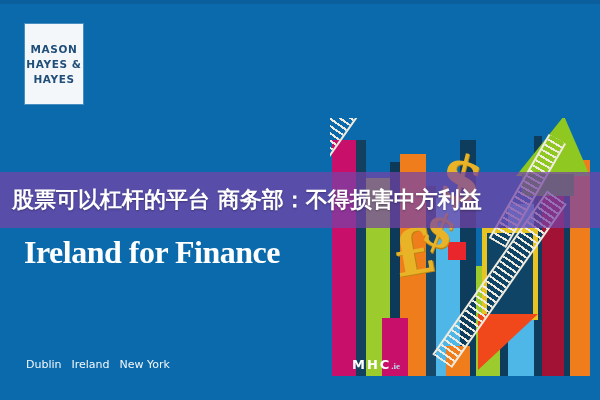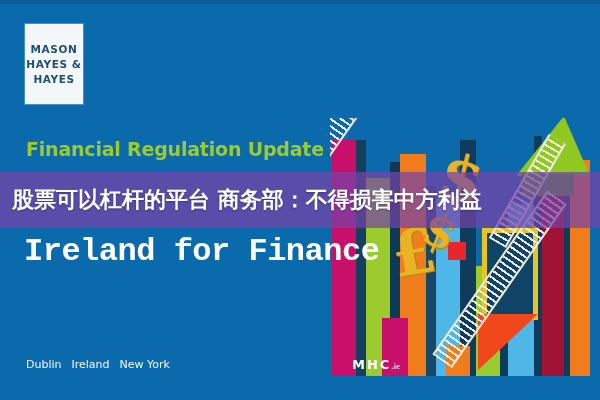--- a/index.html
+++ b/index.html
@@ -63,21 +63,21 @@
   .headline {
     position: absolute;
     left: 24px;
     top: 232px;
     width: 300px;
     color: #ffffff;
     font-size: 32px;
     line-height: 40px;
     font-weight: bold;
     letter-spacing: -0.5px;
-    font-family: Liberation Mono, monospace;
+    font-family: Liberation Serif, serif;
   }
   .headline-line { display: block; white-space: nowrap; }
   
   .offices {
     position: absolute;
     left: 26px;
     top: 358px;
     display: flex;
     gap: 10px;
     color: #ffffff;
@@ -208,21 +208,20 @@
     <div class="dollar" style="left:62px;top:98px;font-size:62px;transform:rotate(-10deg);">£</div>
     <div class="dollar" style="left:94px;top:86px;font-size:46px;transform:rotate(22deg);">$</div>
   </div>
 
   <div class="logo-box">
     <span class="logo-line">MASON</span>
     <span class="logo-line">HAYES &amp;</span>
     <span class="logo-line">HAYES</span>
   </div>
 
-  <div class="kicker">Financial Regulation Update</div>
 
   <div class="headline">
     <span class="headline-line">Ireland for Finance</span>
   </div>
 
   <div class="offices">
     <span>Dublin</span>
     <span>Ireland</span>
     <span>New York</span>
   </div>

